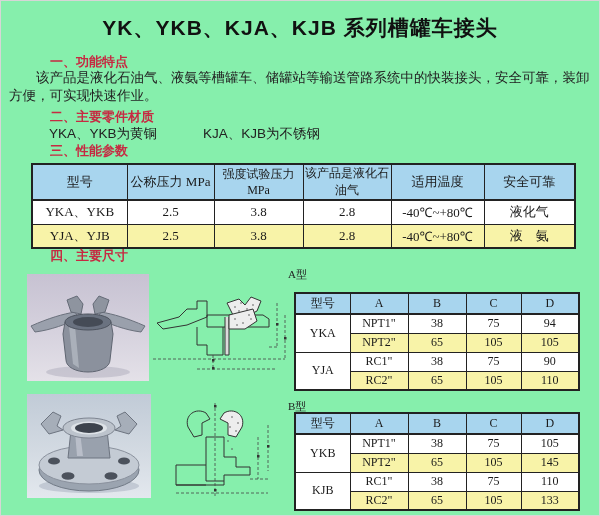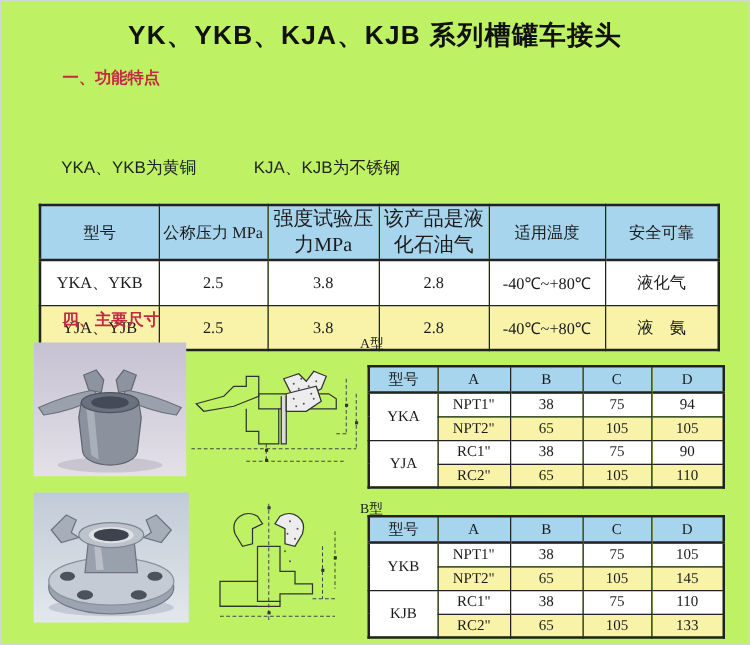--- a/index.html
+++ b/index.html
@@ -1,18 +1,18 @@
 <!DOCTYPE html>
 <html><head>
 <meta charset="utf-8">
 <style>
   * { margin:0; padding:0; box-sizing:border-box; }
   html,body { background:#fff; }
   .page {
-    position:relative; width:600px; height:516px; background:#bef264;
+    position:relative; width:600px; height:516px; background:#86efac;
     border:1px solid #d6d6d6; overflow:hidden;
     font-family:"Liberation Sans", sans-serif; color:#1a1a1a;
   }
   .title {
     position:absolute; top:13px; left:0; width:100%;
     text-align:center; font-size:21px; font-weight:bold; color:#111;
     letter-spacing:1px;
   }
   .sec-heading {
     position:absolute; left:49px; font-size:13px; font-weight:bold; color:#c62a42;
@@ -27,22 +27,22 @@
   .materials-line .gap { display:inline-block; width:46px; }
 
   table { border-collapse:collapse; table-layout:fixed; }
   td, th { border:1px solid #222; text-align:center; vertical-align:middle; overflow:hidden; }
 
   
   .perf-table { position:absolute; left:30px; top:162px; width:543px;
     font-family:"Liberation Serif", serif; font-size:13px;
     border:2px solid #222; }
   .perf-table th { background:#a8d5ee; height:26px; font-weight:normal; border-bottom:2px solid #222; }
-  .perf-table th.small { font-size:16px; }
-  .perf-table td { height:36px; background:#ffffff;margin-left:24px; }
+  .perf-table th.small { font-size:12px; }
+  .perf-table td { height:24px; background:#ffffff;margin-left:24px; }
   .perf-table tr.yellow td { background:#f8f3a8; }
 
   
   .dim-label { position:absolute; font-size:11px; color:#222;
     font-family:"Liberation Serif", serif; }
   .dim-table { position:absolute; left:293px; width:284px;
     font-family:"Liberation Serif", serif; font-size:12px;
     border:2px solid #222; }
   .dim-table th { background:#a8d5ee; height:21px; font-weight:normal; border-bottom:2px solid #222; }
   .dim-table td { height:19px; background:#ffffff; }
@@ -62,25 +62,28 @@
   .drawing-b { left:165px; top:400px; width:118px; height:100px; }
 </style>
 </head>
 <body>
 
 <div class="page">
 
   <div class="title">YK、YKB、KJA、KJB 系列槽罐车接头</div>
 
   <div class="sec-heading" style="top:52px;">一、功能特点</div>
-
+  <div class="body-text">该产品是液化石油气、液氨等槽罐车、储罐站等输送管路系统中的快装接头，安全可靠，装卸方便，可实现快速作业。</div>
+
+  <div class="sec-heading" style="top:107px;">二、主要零件材质</div>
   <div class="materials-line">
     <span>YKA、YKB为黄铜</span><span class="gap"></span><span>KJA、KJB为不锈钢</span>
   </div>
 
+  <div class="sec-heading" style="top:141px;">三、性能参数</div>
 
   <table class="perf-table">
     <colgroup>
         <col style="width:95px">
         <col style="width:87px">
         <col style="width:89px">
         <col style="width:88px">
         <col style="width:93px">
         <col style="width:91px">
       </colgroup>

